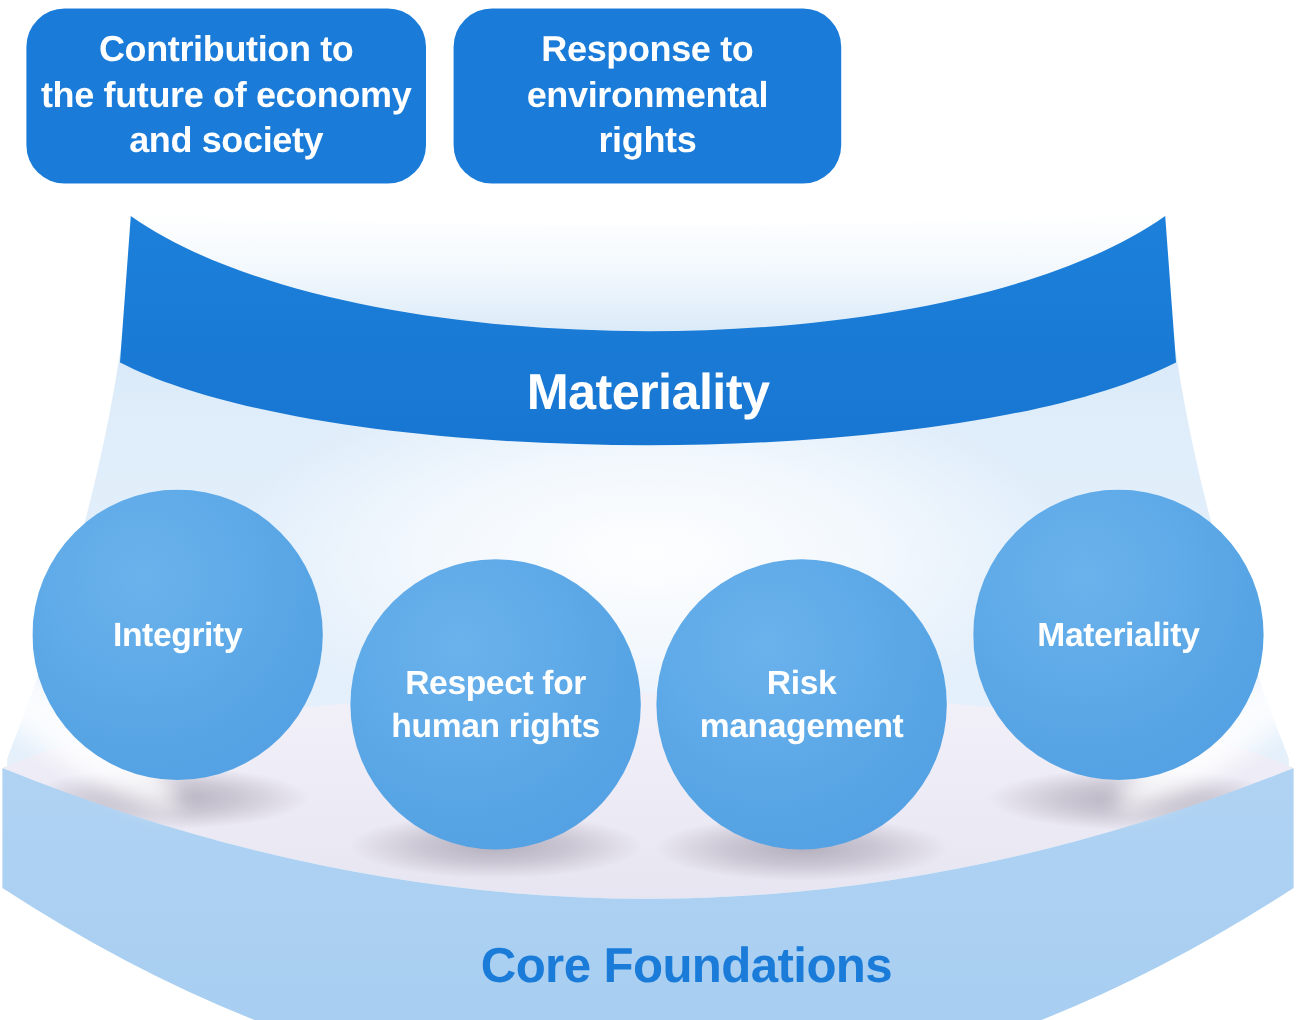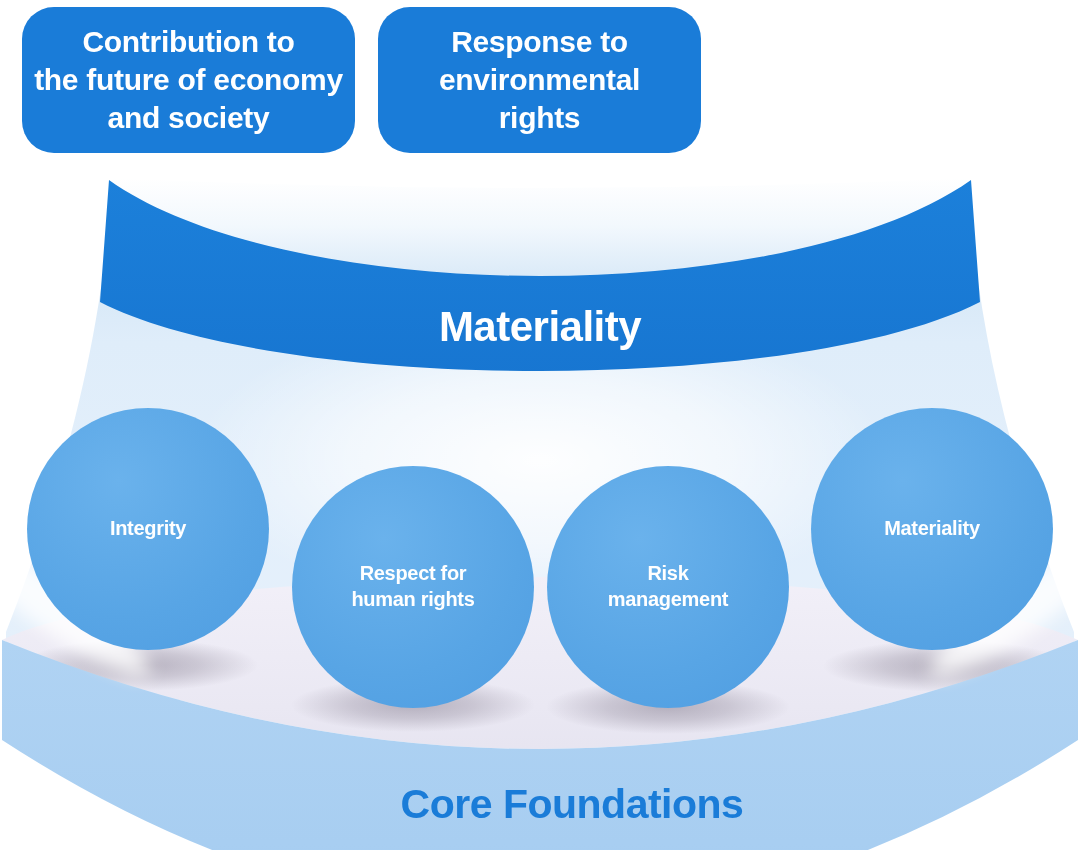--- a/index.html
+++ b/index.html
@@ -40,21 +40,21 @@
     background:radial-gradient(circle at 38% 30%,
       #6ab2ec 0%, var(--circle_blue,#58a5e5) 60%, #4f9de1 100%);
     display:flex;align-items:center;justify-content:center;
   }
   .c1{left:27px;top:408px;}
   .c2{left:292px;top:466px;}
   .c3{left:547px;top:466px;}
   .c4{left:811px;top:408px;}
   .circle-label{
     width:100%;white-space:pre-line;text-align:center;color:#ffffff;
-    font-size:20px;line-height:1.28;font-weight:700;letter-spacing:-0.3px;
+    font-size:28px;line-height:1.28;font-weight:700;letter-spacing:-0.3px;
   }
 </style>
 </head>
 <body>
 
 <div class="stage">
 
   <svg class="bg" viewBox="0 0 1080 850" aria-hidden="true">
     <defs>
       <linearGradient id="funnelGrad" gradientUnits="userSpaceOnUse" x1="0" y1="178" x2="0" y2="660">

